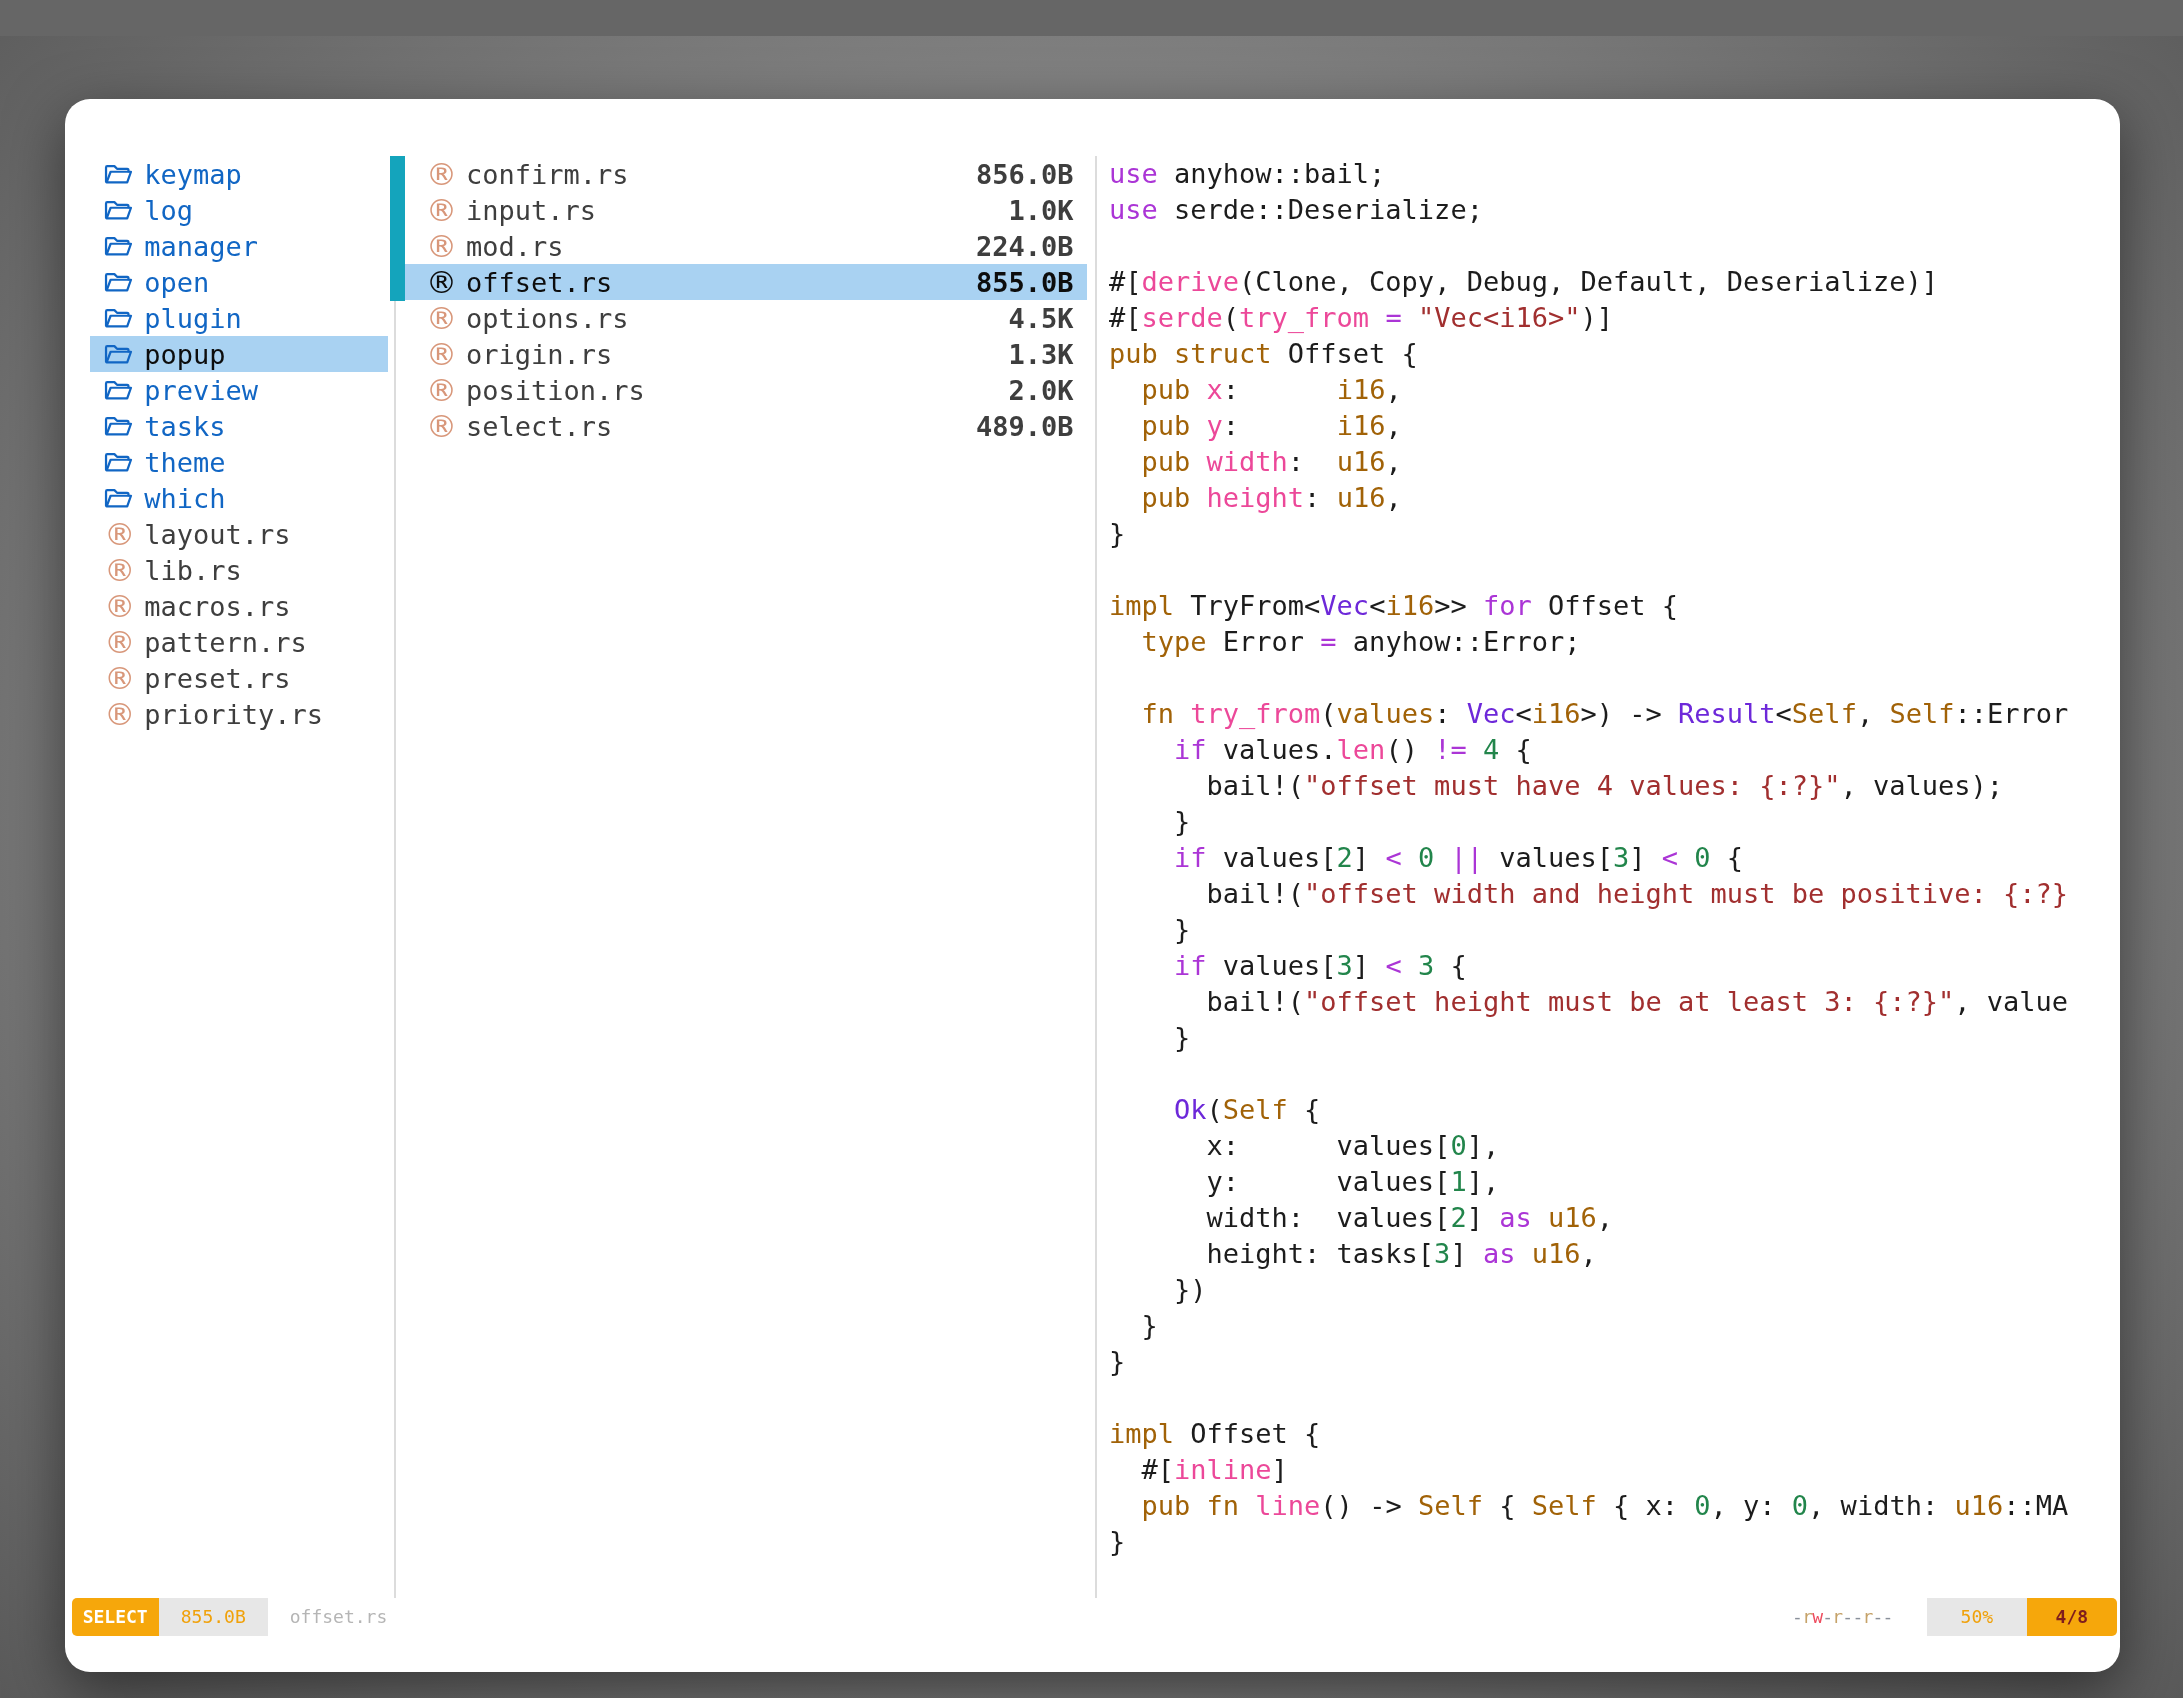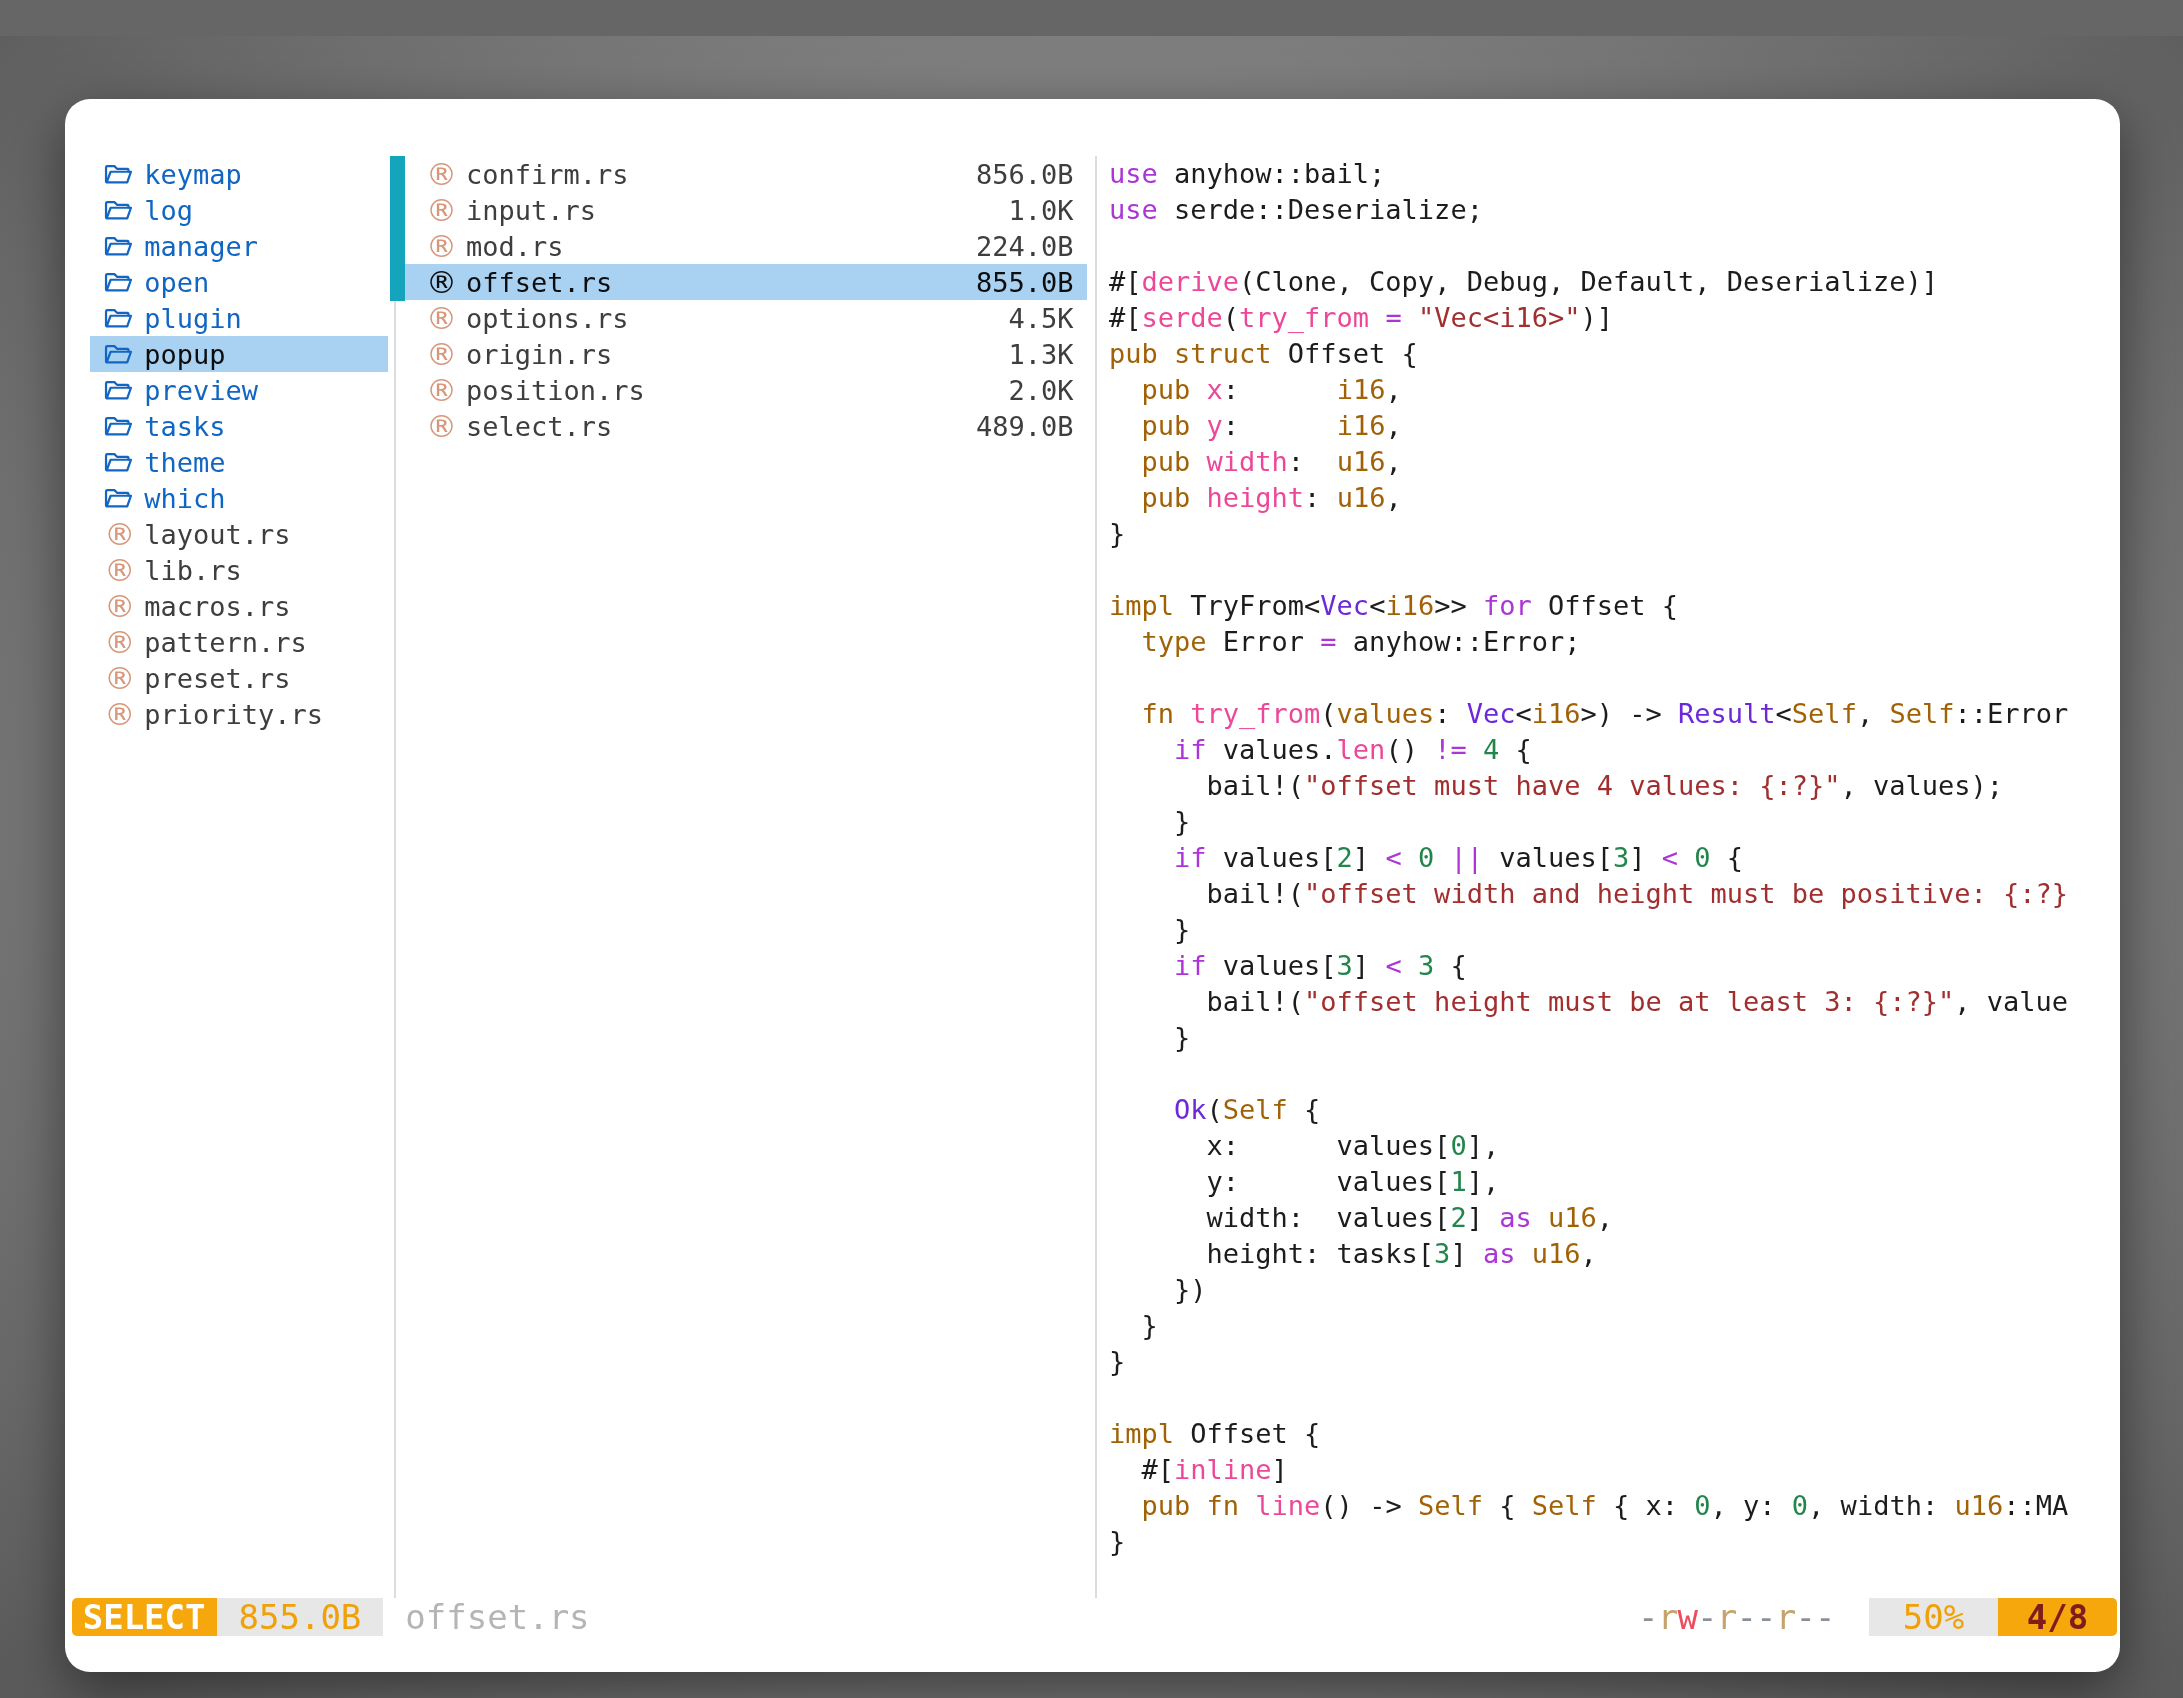--- a/index.html
+++ b/index.html
@@ -31,37 +31,37 @@
 
   
   .sidebar{position:absolute;left:25px;top:57px;width:298px;}
   .sidebar .row{padding-left:14.3px;}
   .sidebar .row.folder .label{color:#1166c4;}
   .sidebar .row.selected .label{color:#0d0d0d;}
 
   
   .filelist{position:absolute;left:340px;top:57px;width:682px;}
   .filelist .row{padding:0 13.4px 0 21px;}
-  .filelist .size{margin-left:auto;}
+  .filelist .size{margin-left:auto;font-weight:bold;}
 
   
   .codewrap{position:absolute;left:1044px;top:57px;right:0px;bottom:74px;overflow:hidden;}
   .codewrap pre{margin:0;font-family:"DejaVu Sans Mono",monospace;font-size:27px;
                 line-height:36px;color:#1c1c1c;white-space:pre;}
   .c-k{color:#1c1c1c;}
   .c-b{color:#a16207;}
   .c-m{color:#ab35d6;}
   .c-o{color:#ec4899;}
   .c-t{color:#6d28d9;}
   .c-s{color:#a12f2f;}
   .c-n{color:#22854b;}
 
   
   .statusbar{position:absolute;left:0;right:0;top:1499px;height:38px;
-             font-family:"DejaVu Sans Mono",monospace;font-size:34px;line-height:38px;}
+             font-family:"DejaVu Sans Mono",monospace;font-size:18px;line-height:38px;}
   .sb-left{position:absolute;left:6.7px;top:0;height:38px;display:flex;}
   .sb-right{position:absolute;right:3.4px;top:0;height:38px;display:flex;justify-content:space-between;}
   .badge-mode{background:#f6a70b;color:#ffffff;font-weight:bold;padding:0 11px;border-radius:5px 0 0 5px;}
   .badge-size{background:#e7e7e7;color:#f0a10a;padding:0 22px;}
   .sb-name{color:#b5b5b5;margin-left:22px;}
   .perms{margin-right:34px;letter-spacing:-0.8px;}
   .perm-dash{color:#8a909a;}
   .perm-r{color:#c6a36a;}
   .perm-w{color:#ee4d5f;}
   .badge-percent{background:#e7e7e7;color:#f0a10a;padding:0 34px;}

